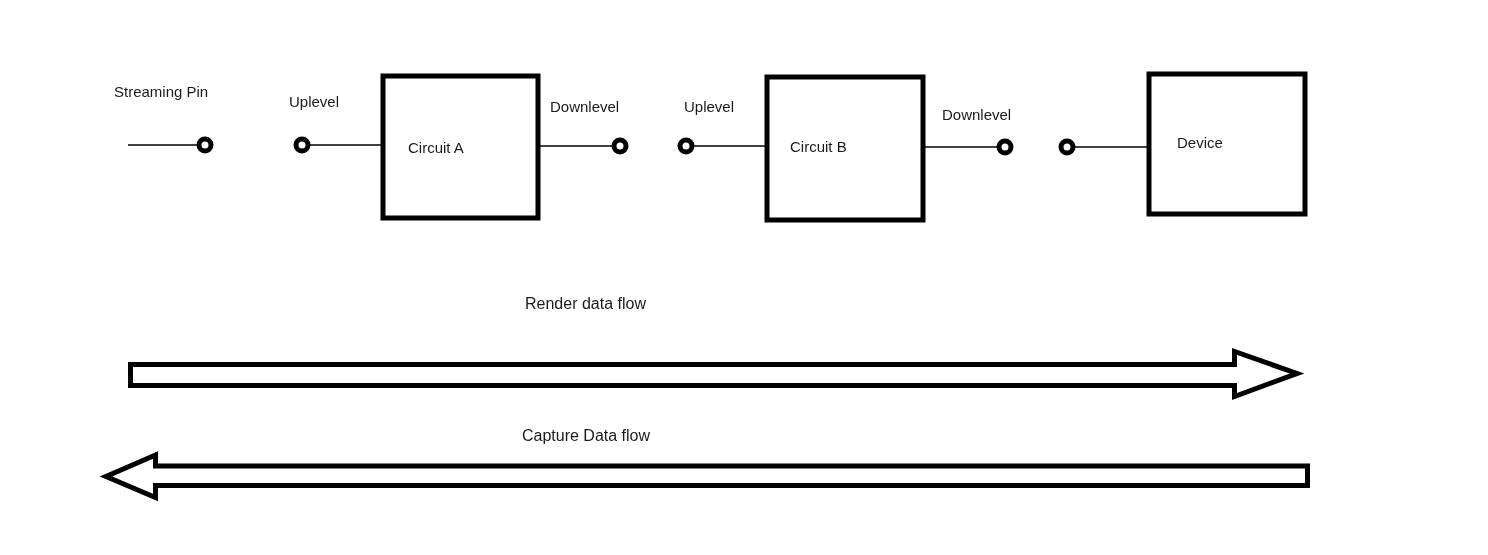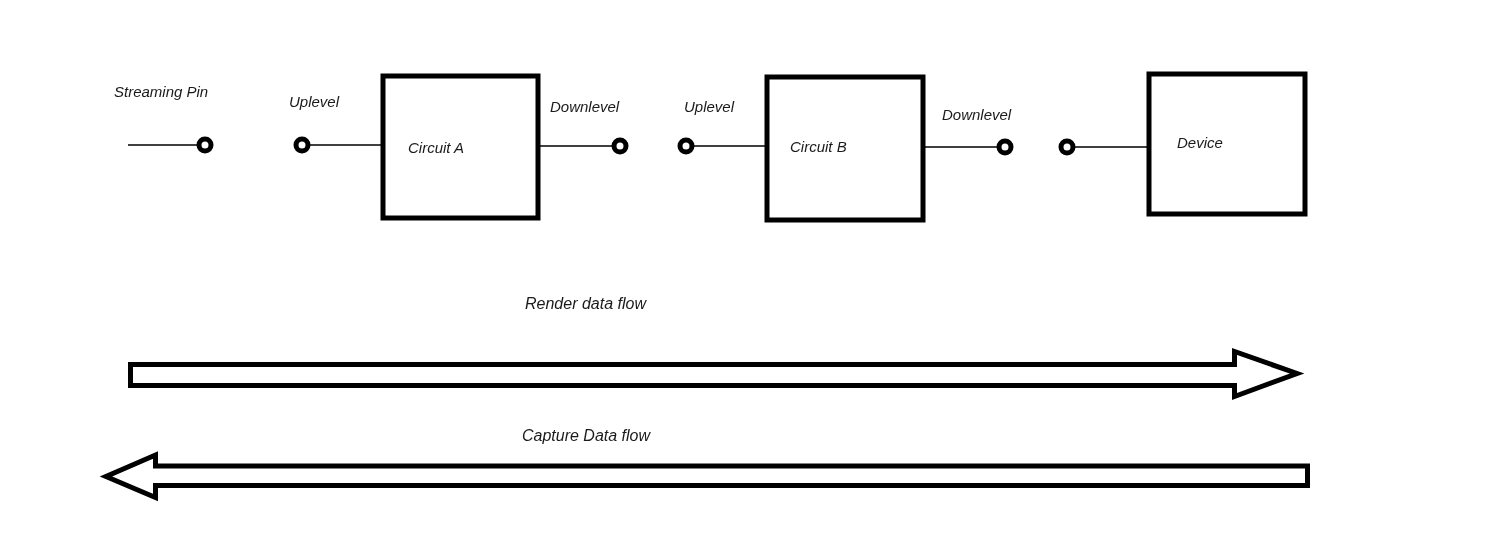--- a/index.html
+++ b/index.html
@@ -6,21 +6,20 @@
     margin: 0;
     padding: 0;
     background: #ffffff;
   }
   .stage {
     position: relative;
     width: 1488px;
     height: 555px;
     background: #ffffff;
     overflow: hidden;
-    font-style: italic;
   }
   svg { display: block; }
   .wire {
     stroke: #000000;
     stroke-width: 1.5;
     fill: none;
   }
   .pin {
     fill: #ffffff;
     stroke: #000000;

